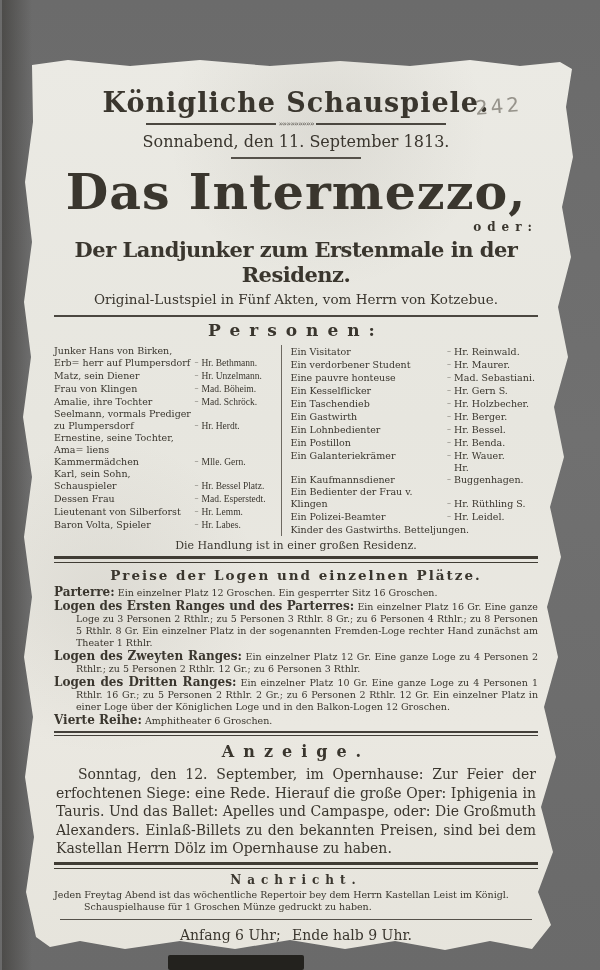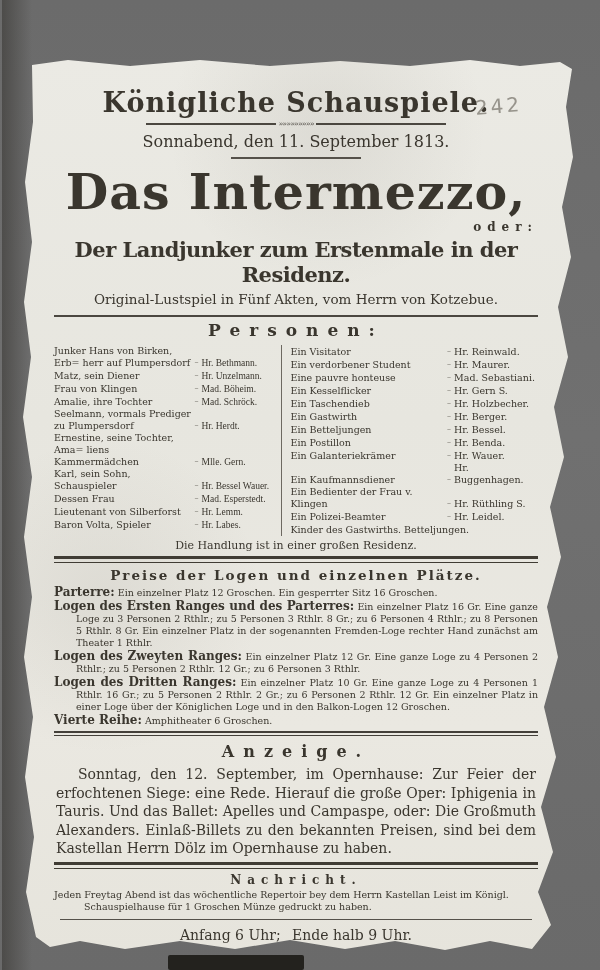--- a/index.html
+++ b/index.html
@@ -135,21 +135,21 @@
 
             <div class="cast-row">
               <span class="role">Ernestine, seine Tochter, Ama= liens Kammermädchen</span>
               <span class="leader">–</span>
               <span class="actor">Mlle. Gern.</span>
             </div>
 
             <div class="cast-row">
               <span class="role">Karl, sein Sohn, Schauspieler</span>
               <span class="leader">–</span>
-              <span class="actor">Hr. Bessel Wauer.</span>
+              <span class="actor">Hr. Bessel Platz.</span>
             </div>
 
             <div class="cast-row">
               <span class="role">Dessen Frau</span>
               <span class="leader">–</span>
               <span class="actor">Mad. Esperstedt.</span>
             </div>
 
             <div class="cast-row">
               <span class="role">Lieutenant von Silberforst</span>
@@ -196,21 +196,21 @@
                 <span class="actor">Hr. Holzbecher.</span>
               </div>
 
               <div class="cast-row">
                 <span class="role">Ein Gastwirth</span>
                 <span class="leader">–</span>
                 <span class="actor">Hr. Berger.</span>
               </div>
 
               <div class="cast-row">
-                <span class="role">Ein Betteljungen</span>
+                <span class="role">Ein Lohnbedienter</span>
                 <span class="leader">–</span>
                 <span class="actor">Hr. Bessel.</span>
               </div>
 
               <div class="cast-row">
                 <span class="role">Ein Postillon</span>
                 <span class="leader">–</span>
                 <span class="actor">Hr. Benda.</span>
               </div>
 

